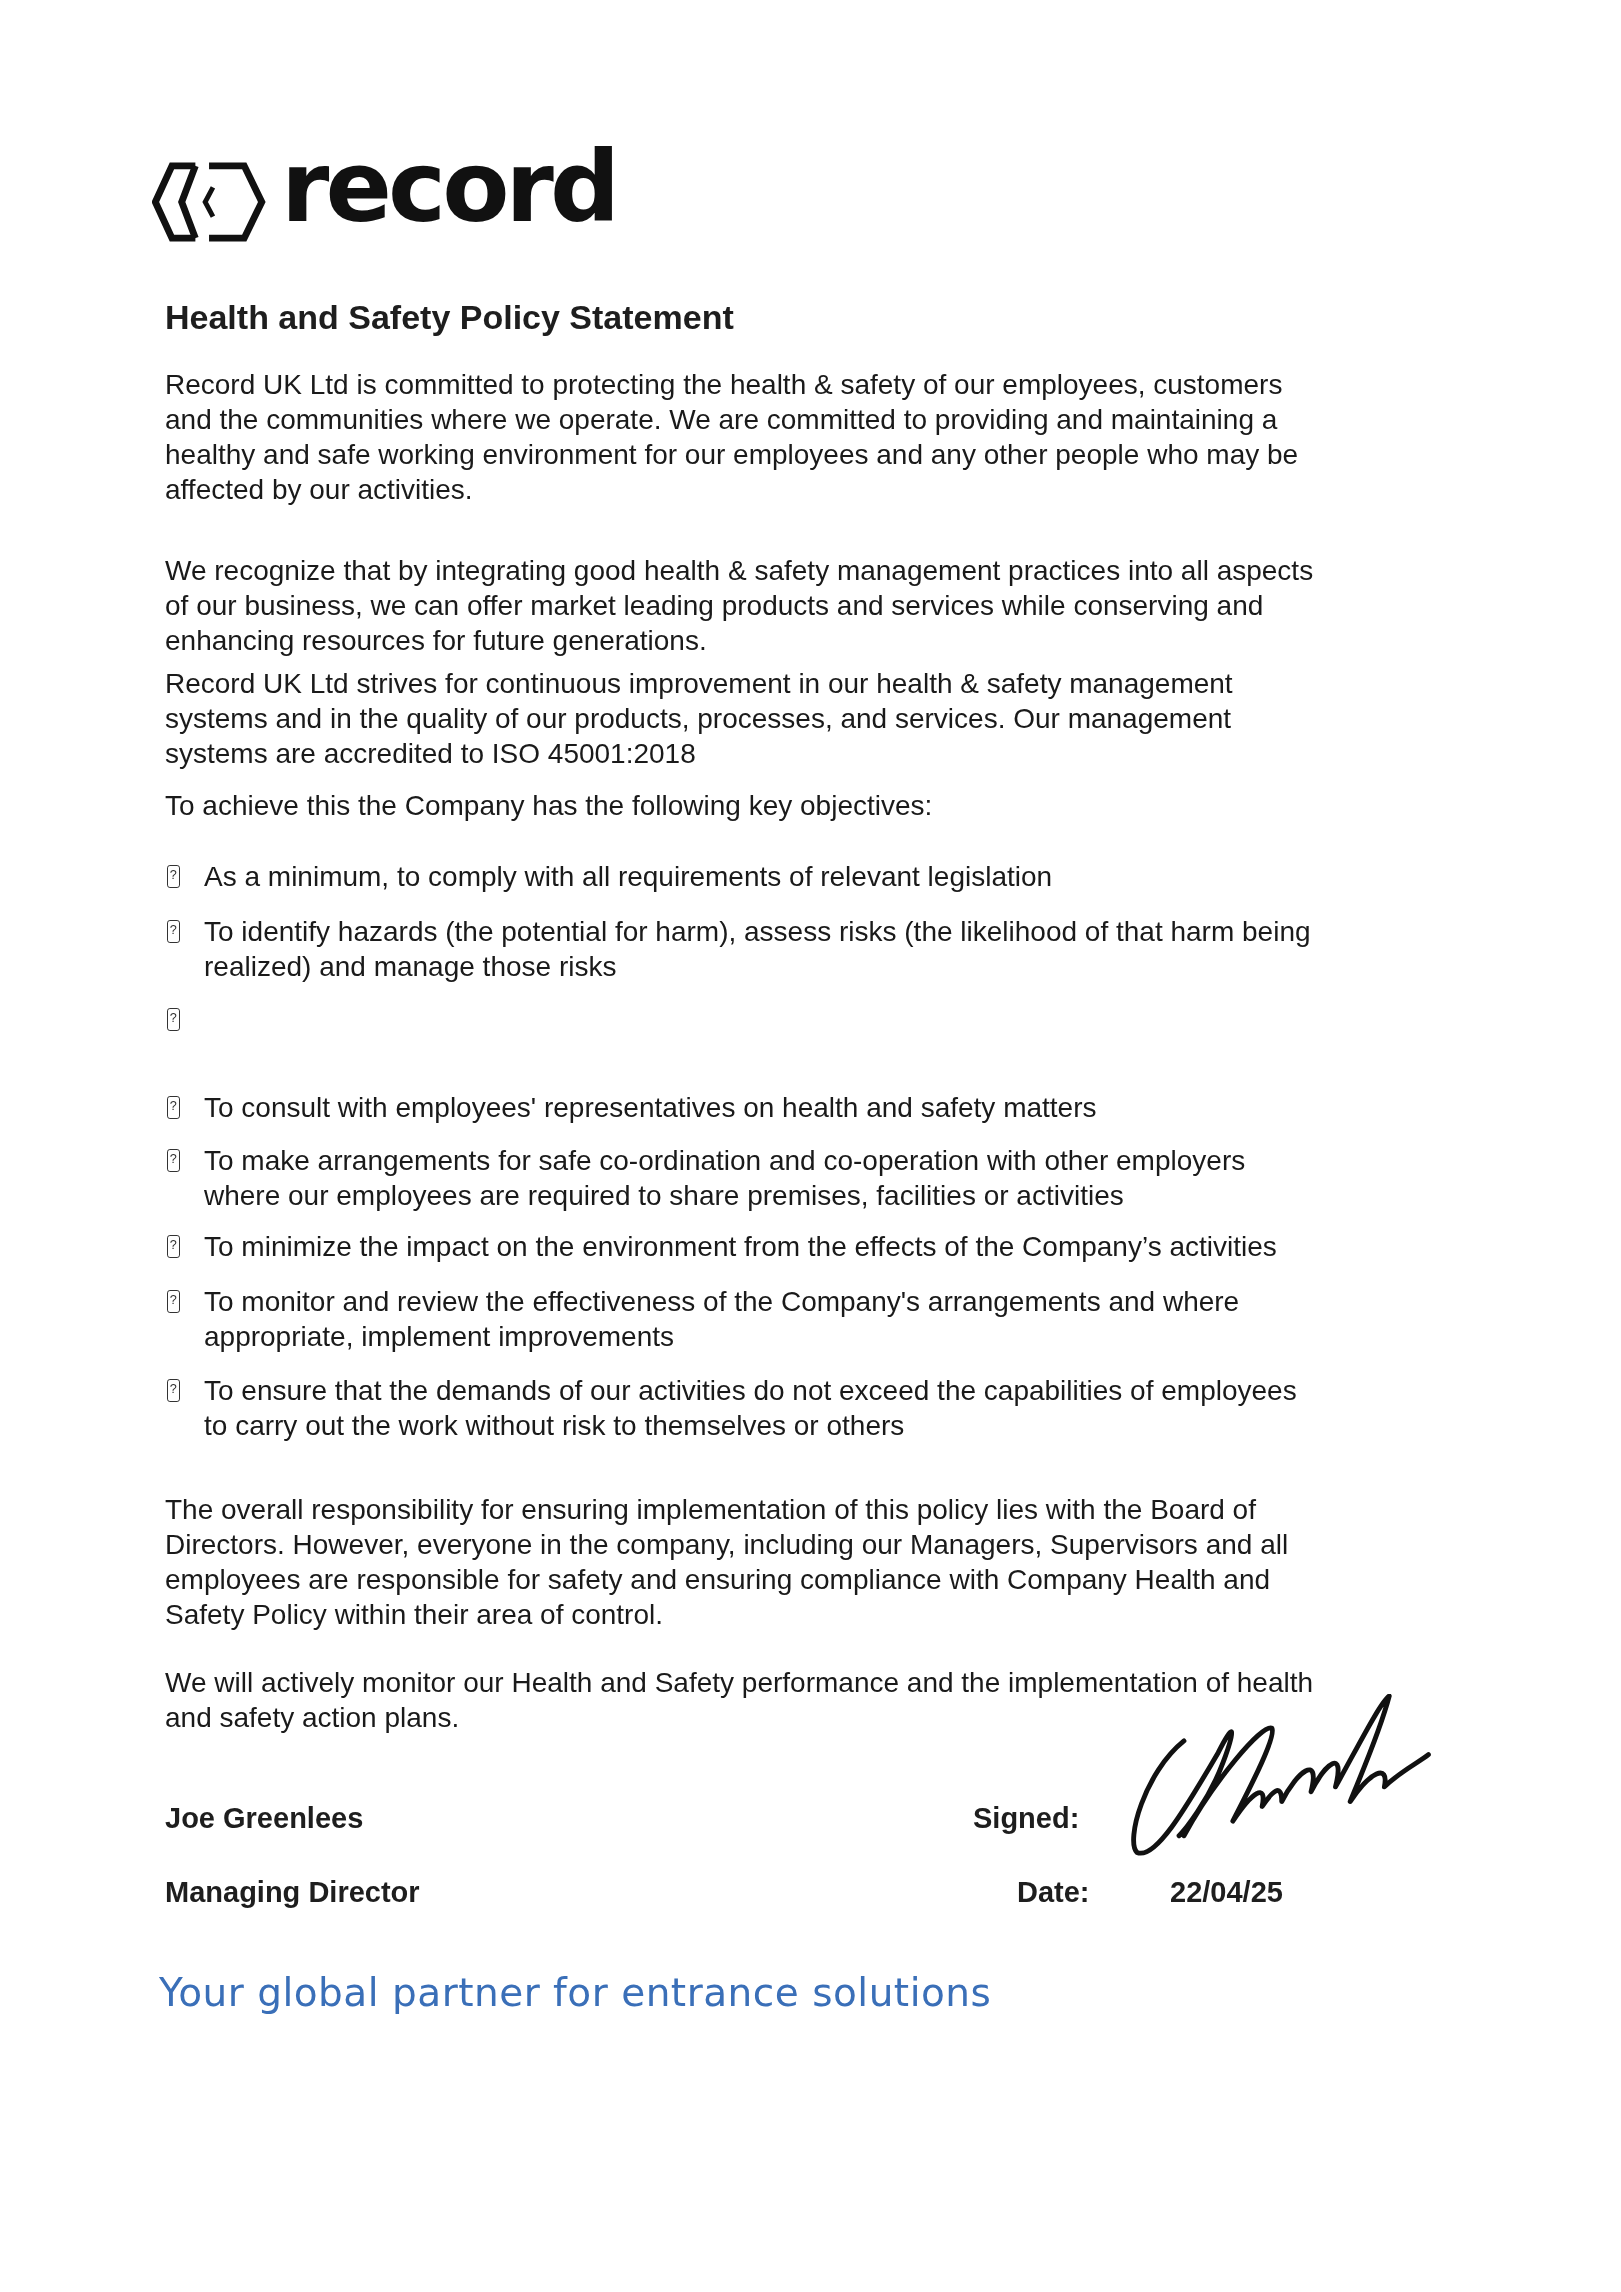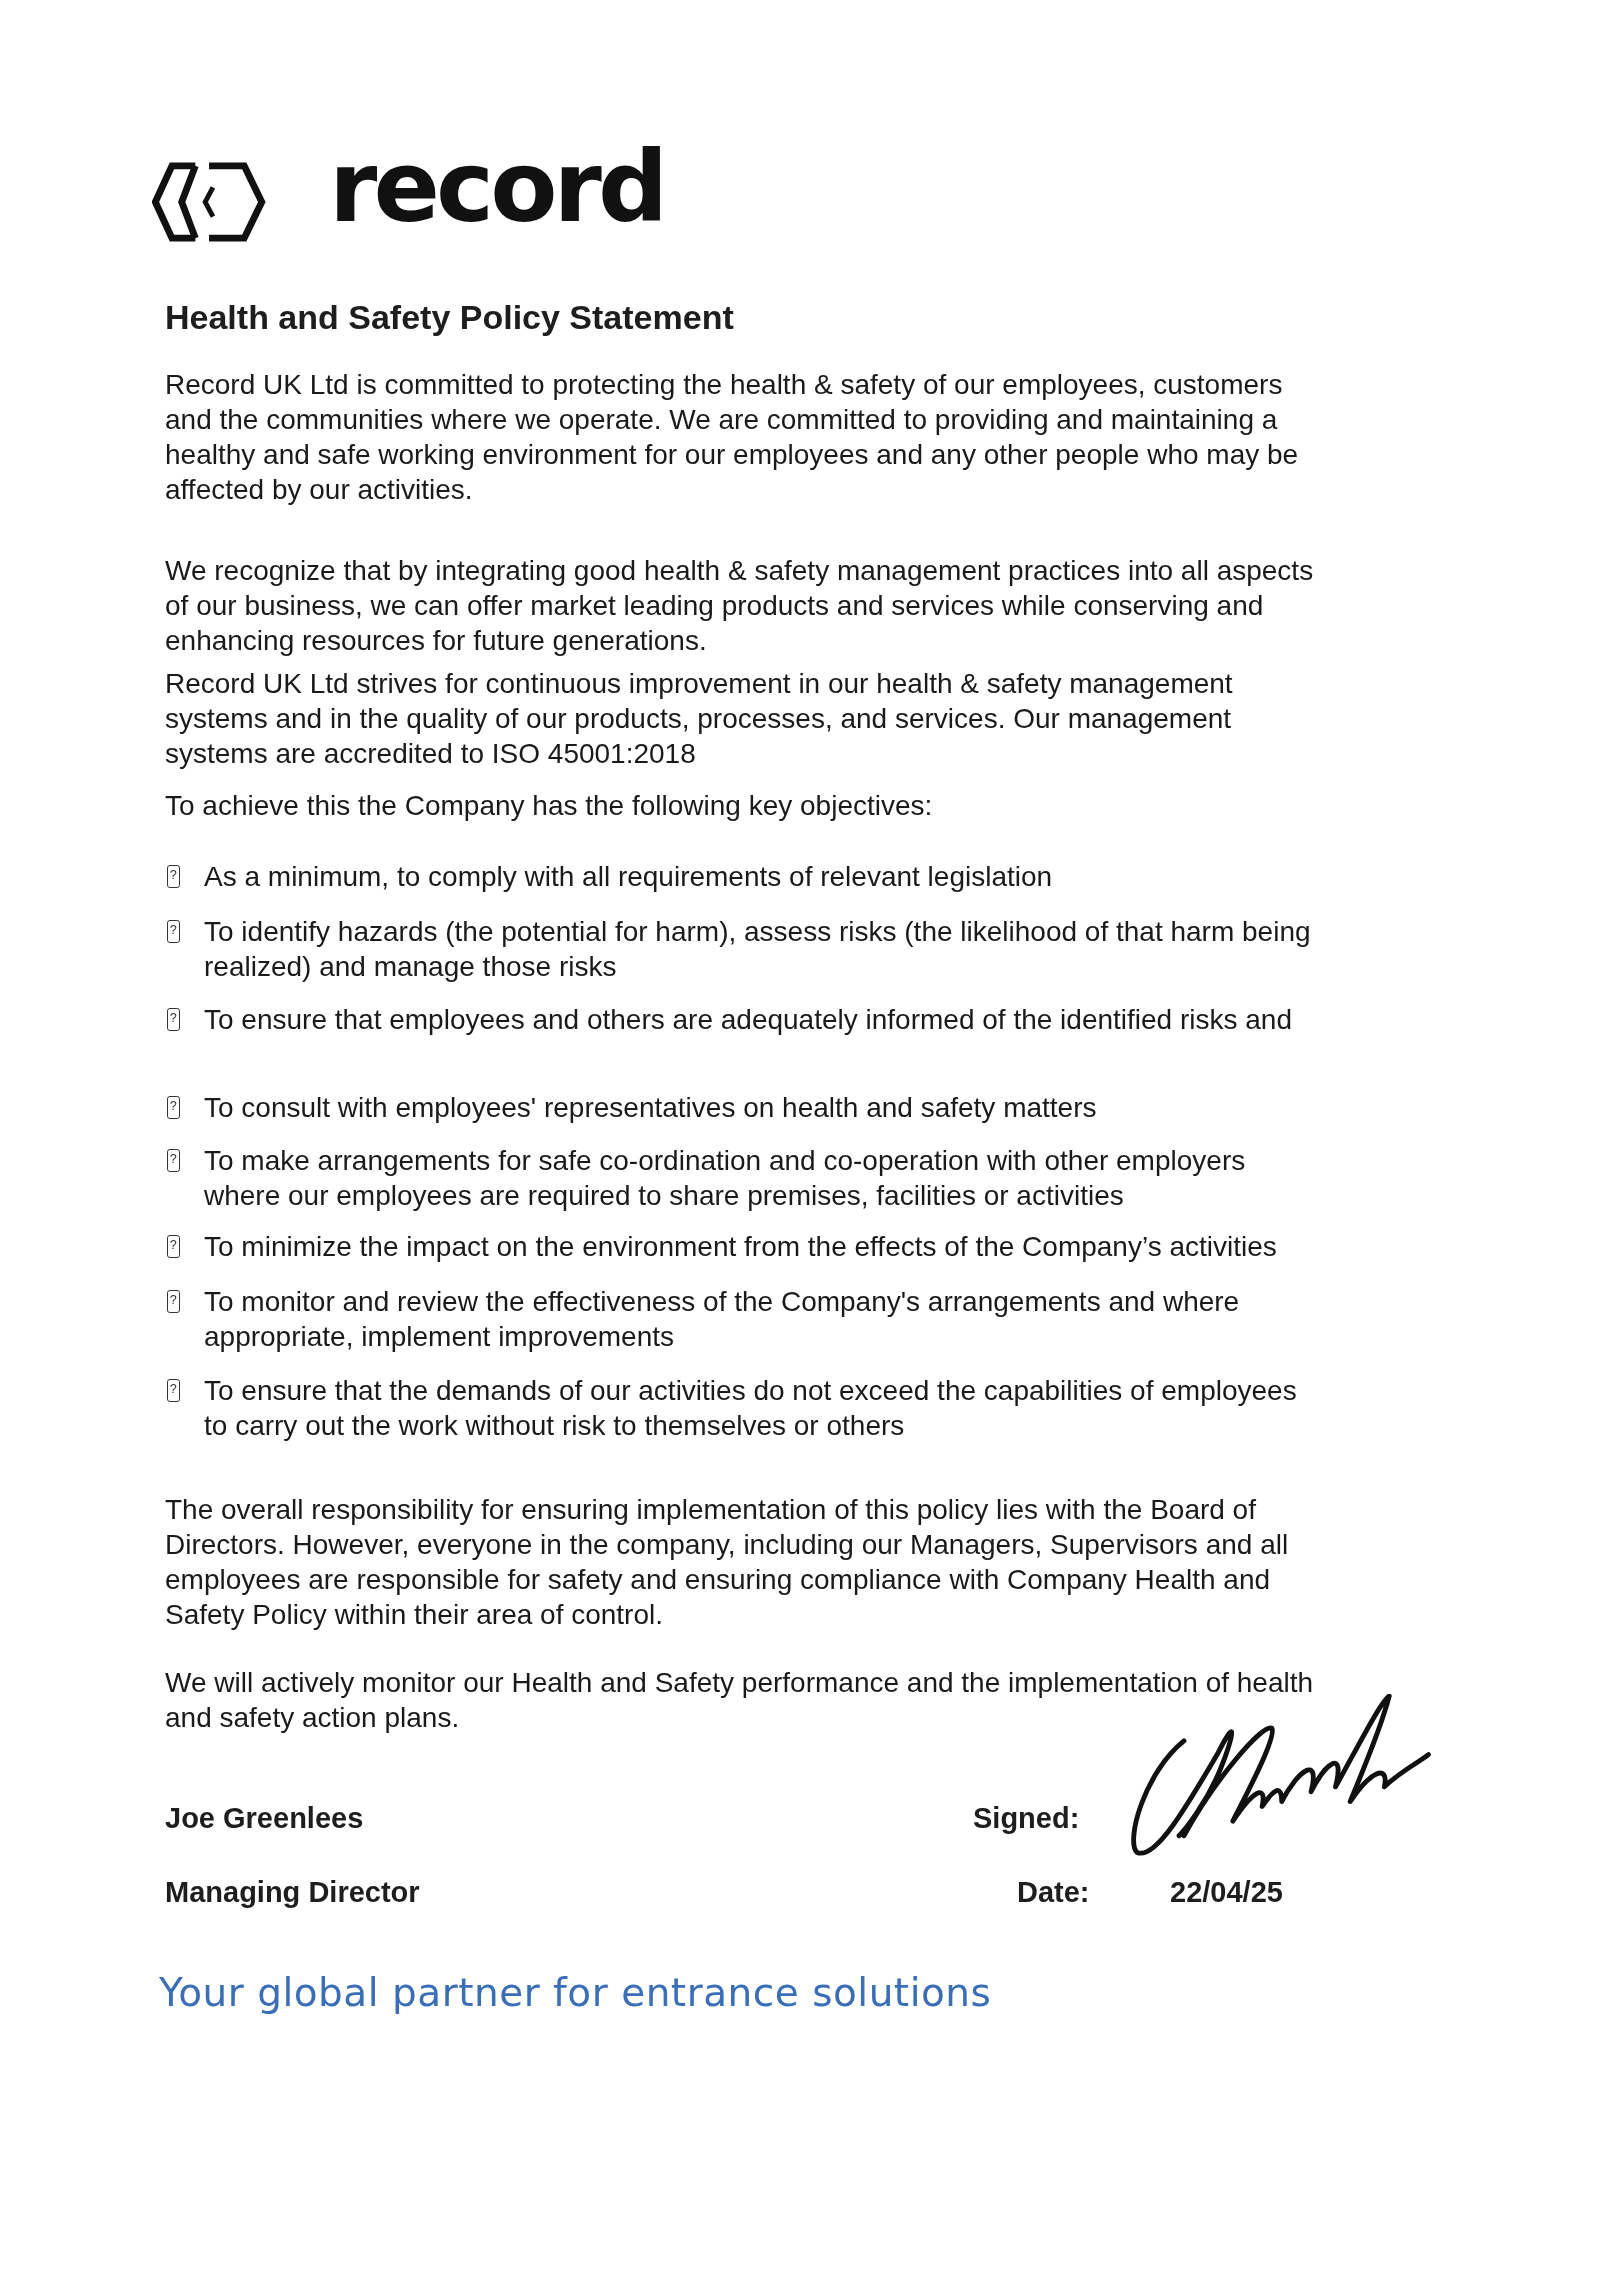--- a/index.html
+++ b/index.html
@@ -2,21 +2,21 @@
 <html><head>
 <meta charset="utf-8">
 <style>
   html, body { margin: 0; padding: 0; background: #ffffff; }
   body { width: 1621px; height: 2293px; position: relative; overflow: hidden;
          font-family: "Liberation Sans", sans-serif; color: #1a1a1a; }
   .abs { position: absolute; }
   .logo { left: 152px; top: 160px; width: 421px; height: 84px; }
   .logo svg { display: block; }
   .logo-word { position: absolute; left: 129px; top: -21.6px; font-family: "DejaVu Sans", sans-serif;
-               font-weight: bold; font-size: 98px; letter-spacing: -3.9px; color: #111; line-height: 1; margin-left: 48px; }
+               font-weight: bold; font-size: 98px; letter-spacing: -3.9px; color: #111; line-height: 1; }
   .heading { left: 165px; top: 298px; font-size: 34px; font-weight: bold; color: #1e1e1e; white-space: nowrap; }
   .para { left: 165px; width: 1264px; font-size: 28px; line-height: 35px; color: #1a1a1a; }
   .para .ln { display: block; white-space: nowrap; }
   .bullets { left: 165px; top: 858px; width: 1274px; margin: 0; padding: 0; list-style: none; }
   .bullet-item { position: absolute; left: 0; width: 1274px; font-size: 28px; line-height: 35px; }
   .bullet-box { position: absolute; left: 2px; top: 5.9px; width: 12.7px; height: 23.5px; border: 1.6px solid #333;
                 border-radius: 2.9px; box-sizing: border-box; font-size: 12.7px; line-height: 19.6px; text-align: center;
                 color: #333; font-family: "Liberation Sans", sans-serif; }
   .bullet-text { position: absolute; left: 39px; top: 0; }
   .bullet-text .ln { display: block; white-space: nowrap; }
@@ -78,21 +78,20 @@
   <li class="bullet-item" style="top:56px;">
     <span class="bullet-box">?</span>
     <span class="bullet-text">
       <span class="ln">To identify hazards (the potential for harm), assess risks (the likelihood of that harm being</span>
       <span class="ln">realized) and manage those risks</span>
     </span>
   </li>
   <li class="bullet-item" style="top:144px;">
     <span class="bullet-box">?</span>
     <span class="bullet-text">
-      <span class="ln">To ensure that employees and others are adequately informed of the identified risks and</span>
     </span>
   </li>
   <li class="bullet-item" style="top:232px;">
     <span class="bullet-box">?</span>
     <span class="bullet-text">
         <span class="ln">To consult with employees' representatives on health and safety matters</span>
       </span>
   </li>
   <li class="bullet-item" style="top:285px;">
     <span class="bullet-box">?</span>

